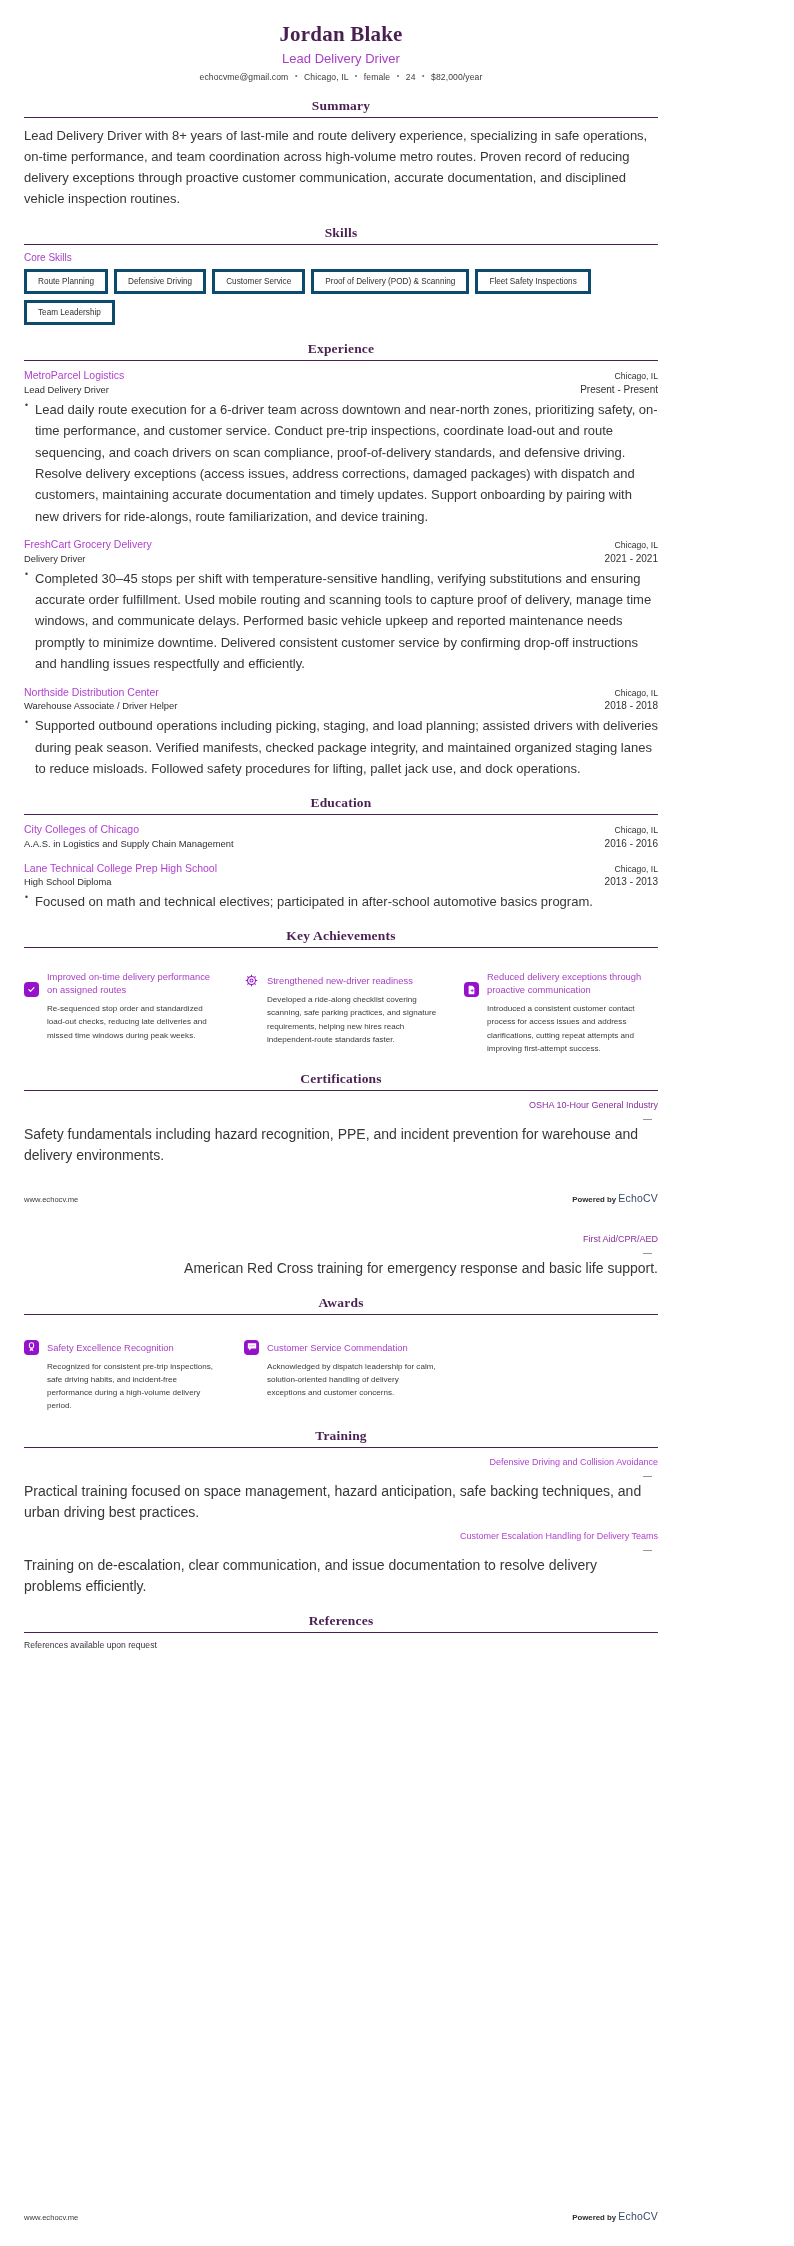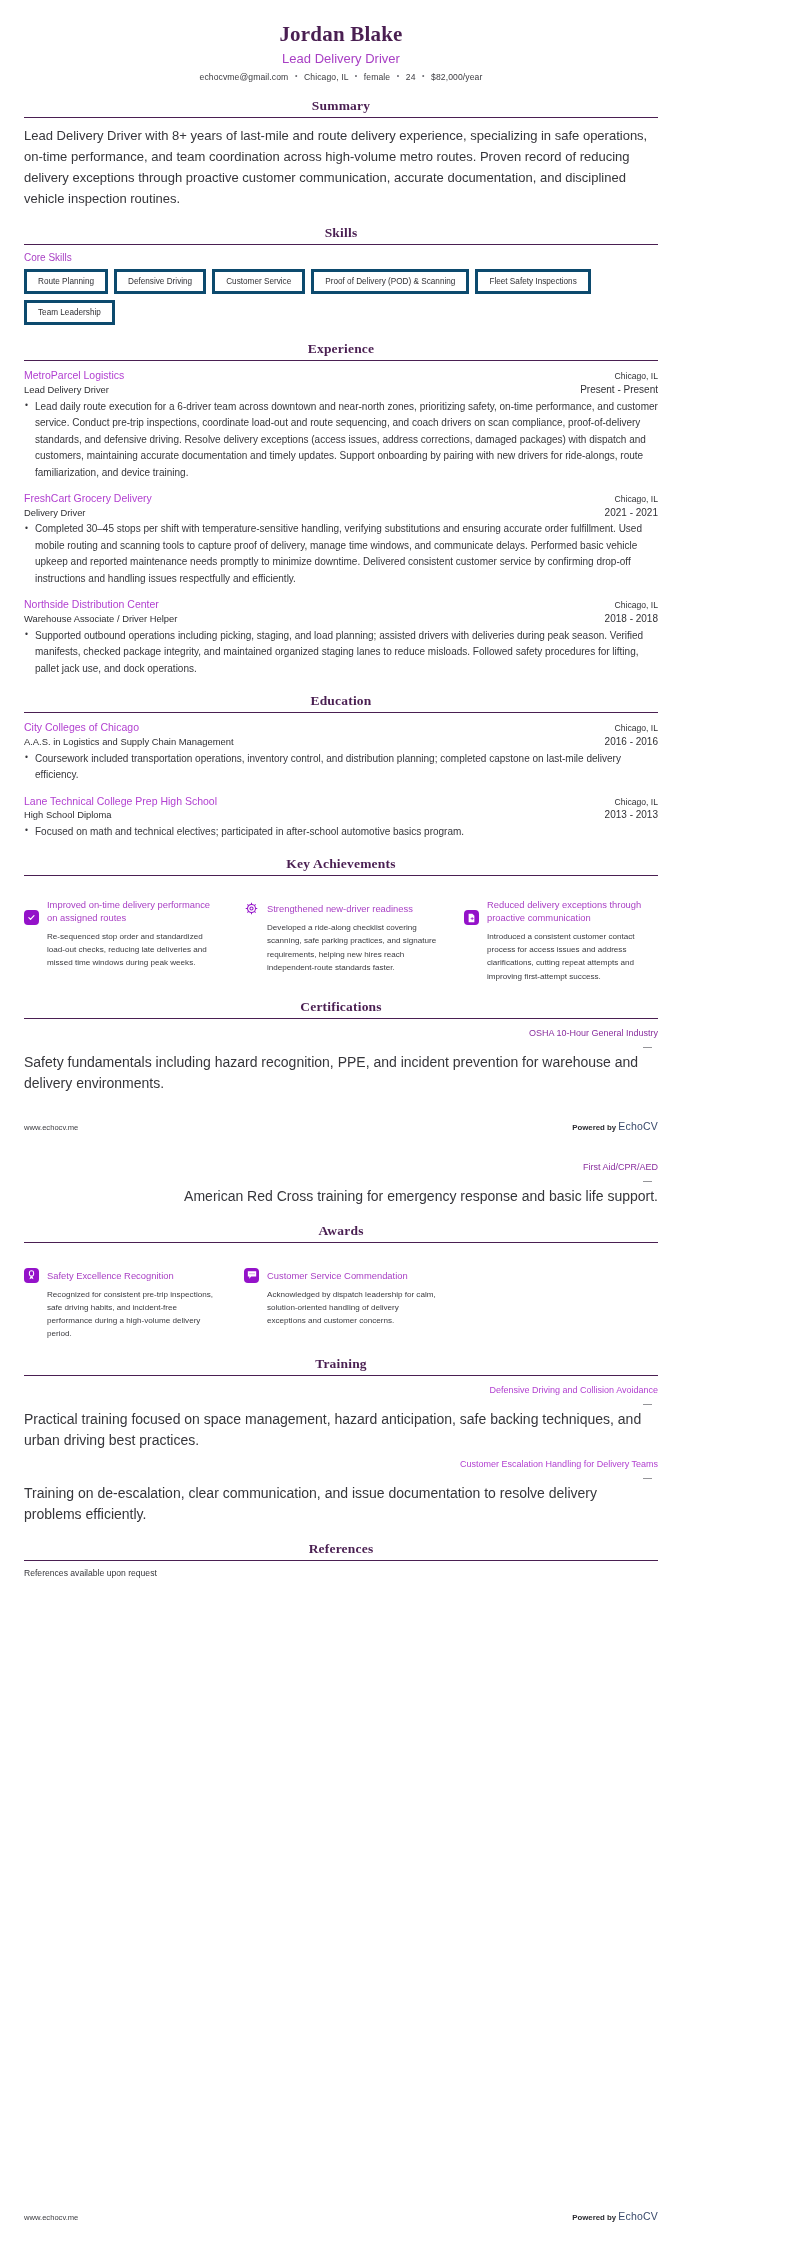--- a/index.html
+++ b/index.html
@@ -109,21 +109,21 @@
   .entry-dates {
     font-size: 10px;
     color: #303035;
     white-space: nowrap;
     line-height: 1.35;
   }
   .bullets { margin: 2px 0 0 0; padding: 0; list-style: none; }
   .bullets li {
     position: relative;
     padding-left: 11px;
-    font-size: 10px;
+    font-size: 13px;
     line-height: 1.65;
     color: #36363b;
     margin-bottom: 1px;
   }
   .bullets li::before {
     content: "•";
     position: absolute;
     left: 1px;
     top: -0.5px;
     color: #36363b;
@@ -302,23 +302,20 @@
 
       <div class="entry">
         <div class="entry-row">
           <span class="entry-org">City Colleges of Chicago</span>
           <span class="entry-loc">Chicago, IL</span>
         </div>
         <div class="entry-row">
           <span class="entry-title">A.A.S. in Logistics and Supply Chain Management</span>
           <span class="entry-dates">2016 - 2016</span>
         </div>
-        <ul class="bullets">
-          <li>Coursework included transportation operations, inventory control, and distribution planning; completed capstone on last-mile delivery efficiency.</li>
-        </ul>
       </div>
 
       <div class="entry">
         <div class="entry-row">
           <span class="entry-org">Lane Technical College Prep High School</span>
           <span class="entry-loc">Chicago, IL</span>
         </div>
         <div class="entry-row">
           <span class="entry-title">High School Diploma</span>
           <span class="entry-dates">2013 - 2013</span>

